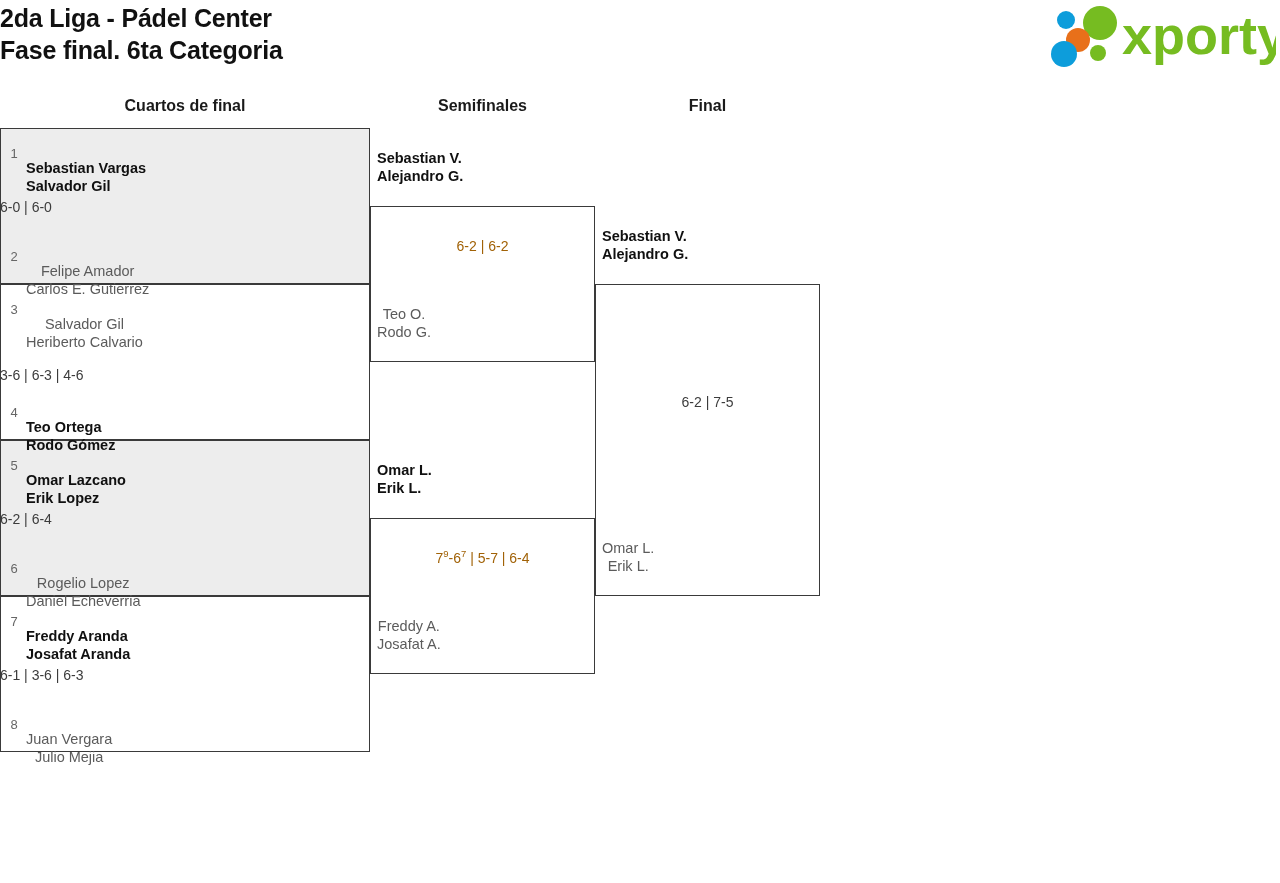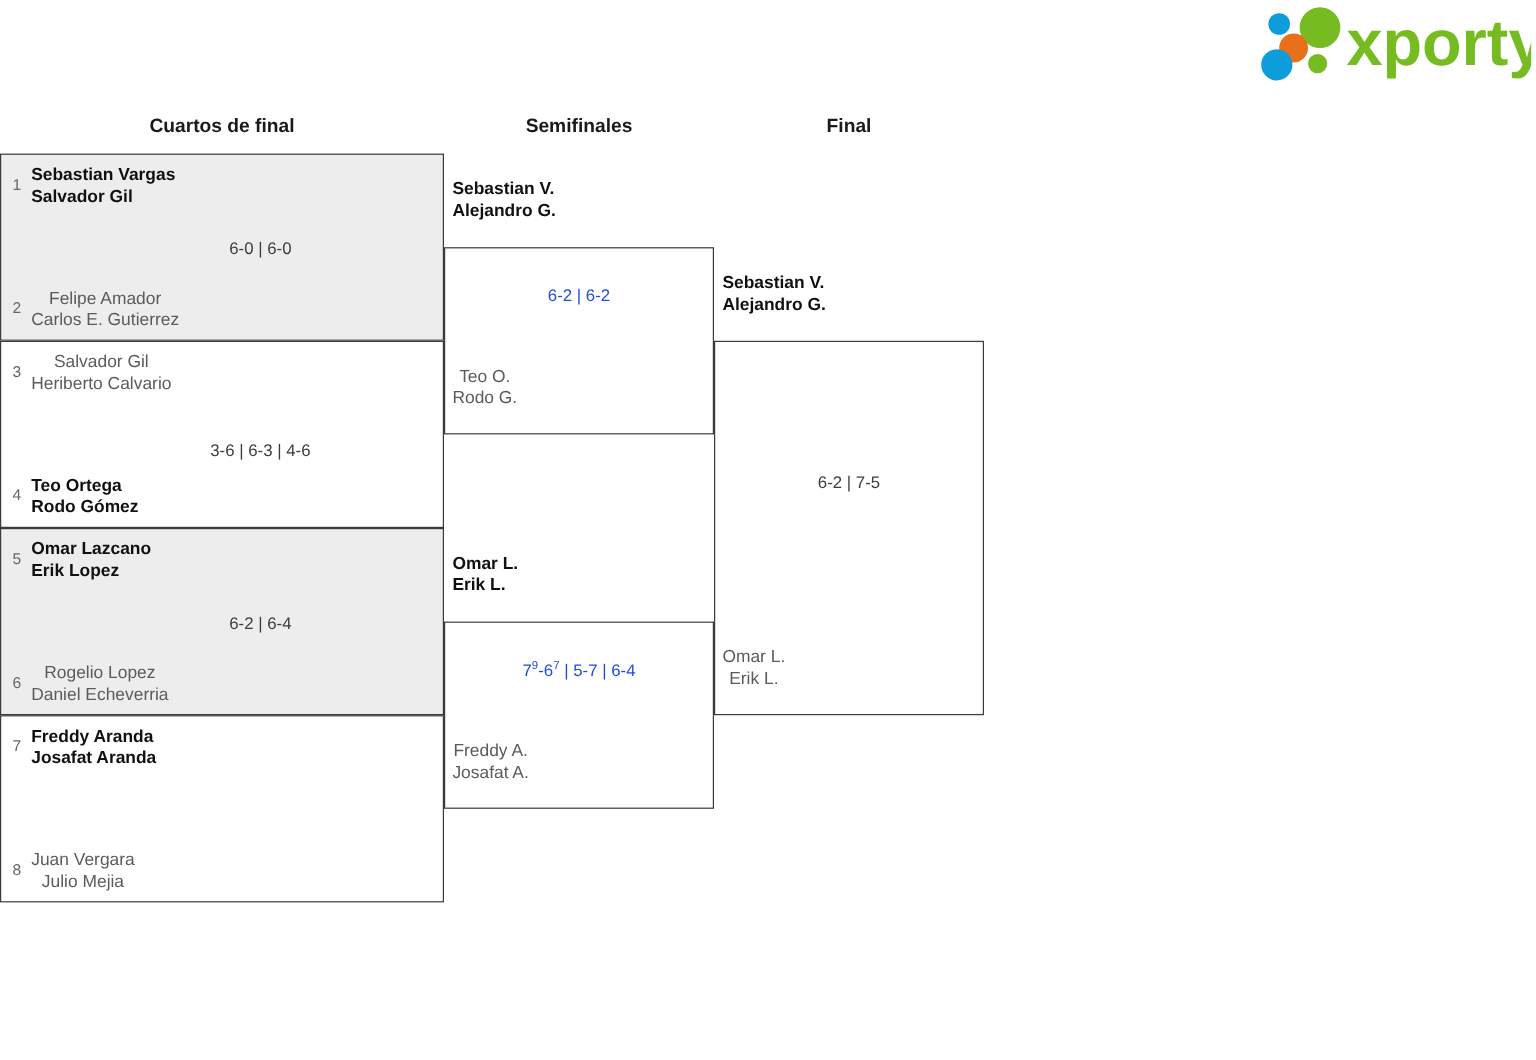--- a/index.html
+++ b/index.html
@@ -114,40 +114,39 @@
     position: absolute;
     left: 6px;
     width: 16px;
     text-align: center;
     font-size: 13px;
     color: #666666;
     font-weight: 400;
   }
 
   
-  .qf-team { left: 26px; }
+  .qf-team { left: 26px; margin-top: 22px; }
   .qf-score {
     position: absolute;
     left: 0;
     width: 434px;
-    text-align: center;
     font-size: 14px;
     color: #3c3c3c;
     white-space: nowrap;
   }
 
   
   .sf-team { left: 377px; }
   .sf-score {
     position: absolute;
     left: 370px;
     width: 225px;
     text-align: center;
     font-size: 14px;
-    color: #1d4ed8;
+    color: #a16207;
     white-space: nowrap;
   }
 
   
   .f-team { left: 602px; }
   .f-score {
     position: absolute;
     left: 595px;
     width: 225px;
     text-align: center;
@@ -159,20 +158,22 @@
   .sup {
     font-size: 9.5px;
     vertical-align: super;
     line-height: 0;
   }
 </style>
 </head>
 <body>
 
 <div id="header">
+  <div id="tournament-title">2da Liga - Pádel Center
+Fase final. 6ta Categoria</div>
 
   <div id="brand-logo">
     <svg width="228" height="64" viewBox="0 0 228 64" xmlns="http://www.w3.org/2000/svg">
       <g>
         <circle cx="18" cy="16" r="9" fill="#0d9ddb"></circle>
         <circle cx="52" cy="19" r="17" fill="#76bc21"></circle>
         <circle cx="30" cy="36" r="12" fill="#e8701a"></circle>
         <circle cx="16" cy="50" r="13" fill="#0d9ddb"></circle>
         <circle cx="50" cy="49" r="8" fill="#76bc21"></circle>
       </g>
@@ -233,20 +234,21 @@
   <div class="team qf-team loser" style="top:552px">
     <span class="pname">Rogelio Lopez</span>
     <span class="pname">Daniel Echeverria</span>
   </div>
 
   <div class="seed" style="top:614px">7</div>
   <div class="team qf-team winner" style="top:605px">
     <span class="pname">Freddy Aranda</span>
     <span class="pname">Josafat Aranda</span>
   </div>
+  <div class="qf-score" style="top:667px">6-1 | 3-6 | 6-3</div>
   <div class="seed" style="top:717px">8</div>
   <div class="team qf-team loser" style="top:708px">
     <span class="pname">Juan Vergara</span>
     <span class="pname">Julio Mejia</span>
   </div>
 
   <div class="team sf-team winner" style="top:149px">
     <span class="pname">Sebastian V.</span>
     <span class="pname">Alejandro G.</span>
   </div>

